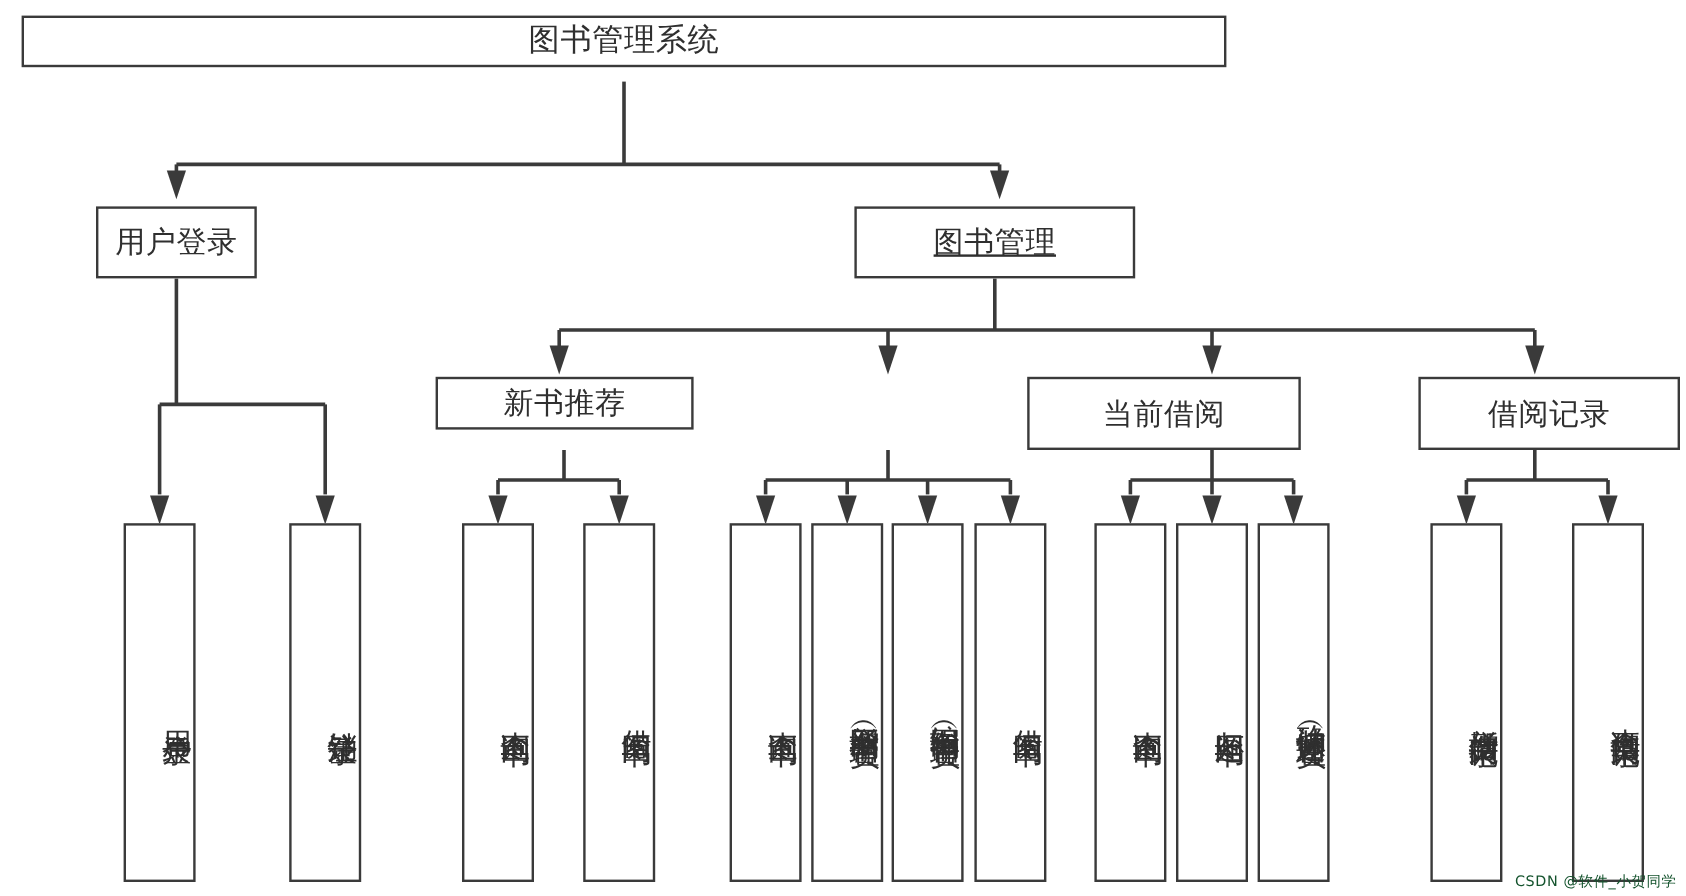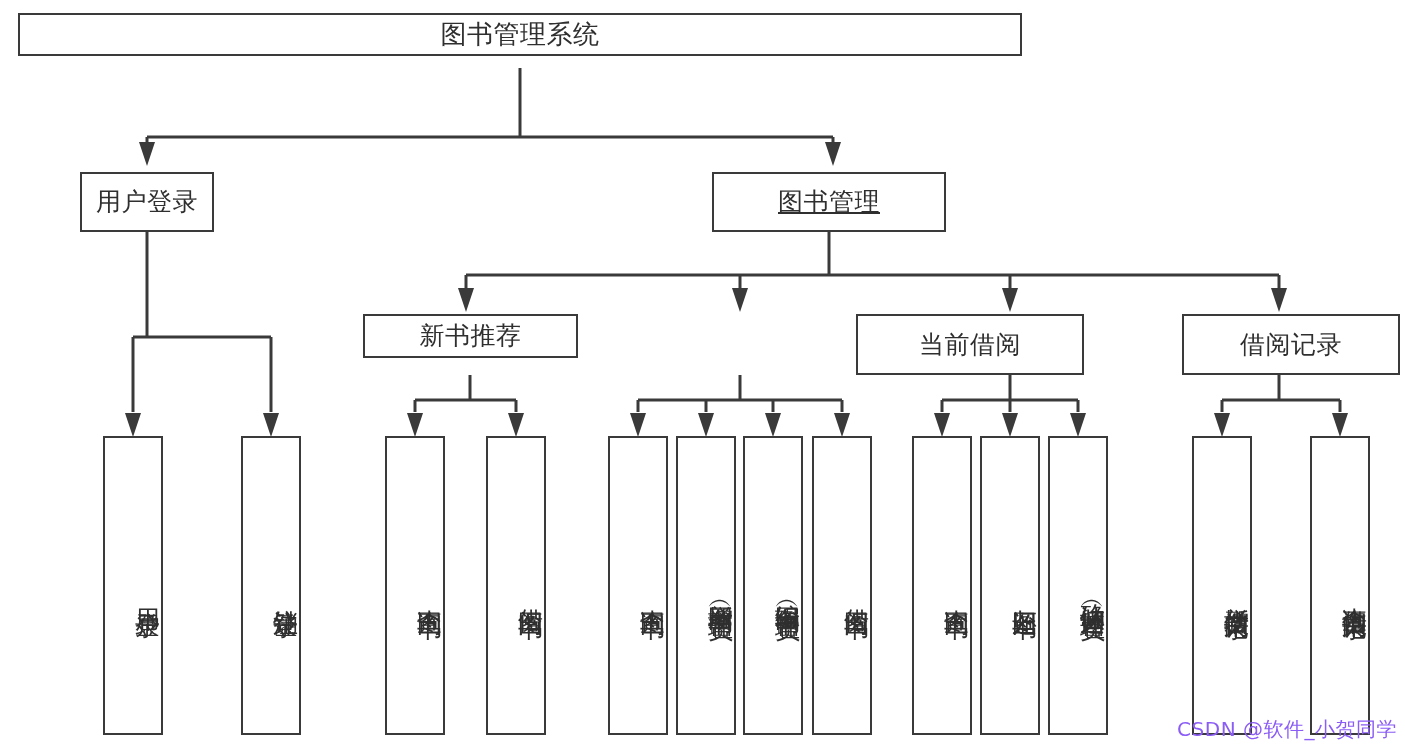--- a/index.html
+++ b/index.html
@@ -56,22 +56,22 @@
   .node.vert .vlabel {
     writing-mode: vertical-rl;
     text-orientation: upright;
     display: block;
     white-space: nowrap;
   }
   .watermark {
     position: absolute;
     right: 8px;
     bottom: 4px;
-    font-size: 20px;
-    color: #8b5cf6;
+    font-size: 12px;
+    color: #14532d;
     white-space: nowrap;
     letter-spacing: 0.5px;
   }
 </style>
 </head>
 <body>
 
 <div id="canvas">
 
   <svg id="wires" viewBox="0 0 1405 747" xmlns="http://www.w3.org/2000/svg">

